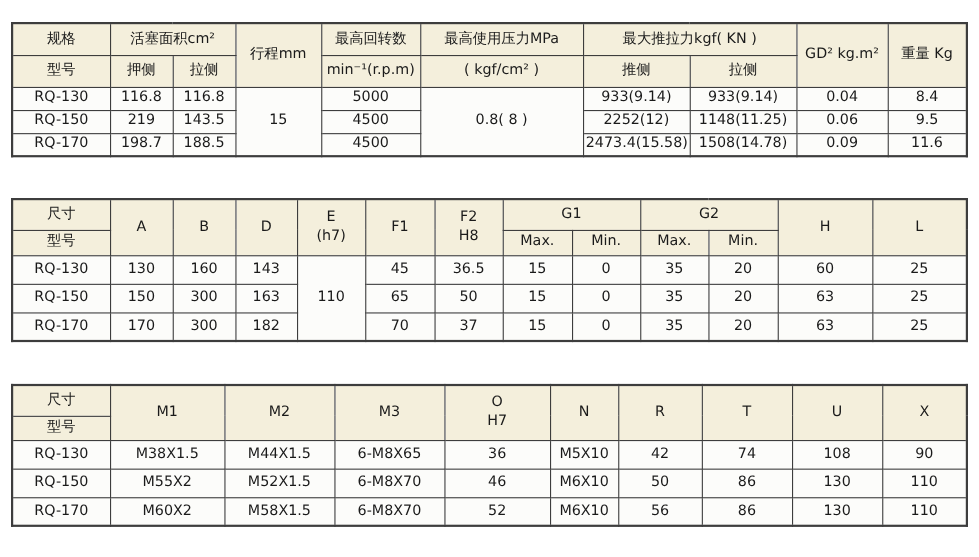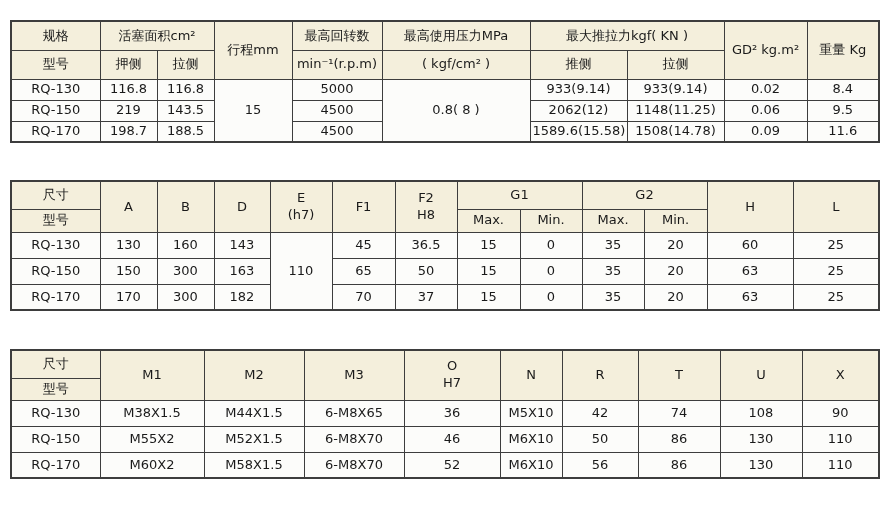--- a/index.html
+++ b/index.html
@@ -75,39 +75,39 @@
   </tr>
   <tr class="h21">
     <td>RQ-130</td>
     <td>116.8</td>
     <td>116.8</td>
     <td rowspan="3">15</td>
     <td>5000</td>
     <td rowspan="3">0.8( 8 )</td>
     <td>933(9.14)</td>
     <td>933(9.14)</td>
-    <td>0.02</td>
+    <td>0.04</td>
     <td>8.4</td>
   </tr>
   <tr class="h21">
     <td>RQ-150</td>
     <td>219</td>
     <td>143.5</td>
     <td>4500</td>
-    <td>2062(12)</td>
+    <td>2252(12)</td>
     <td>1148(11.25)</td>
     <td>0.06</td>
     <td>9.5</td>
   </tr>
   <tr class="h21">
     <td>RQ-170</td>
     <td>198.7</td>
     <td>188.5</td>
     <td>4500</td>
-    <td>1589.6(15.58)</td>
+    <td>2473.4(15.58)</td>
     <td>1508(14.78)</td>
     <td>0.09</td>
     <td>11.6</td>
   </tr>
 </tbody>
   </table>
 
 <table class="t2">
   <colgroup>
     <col style="width:89px">

